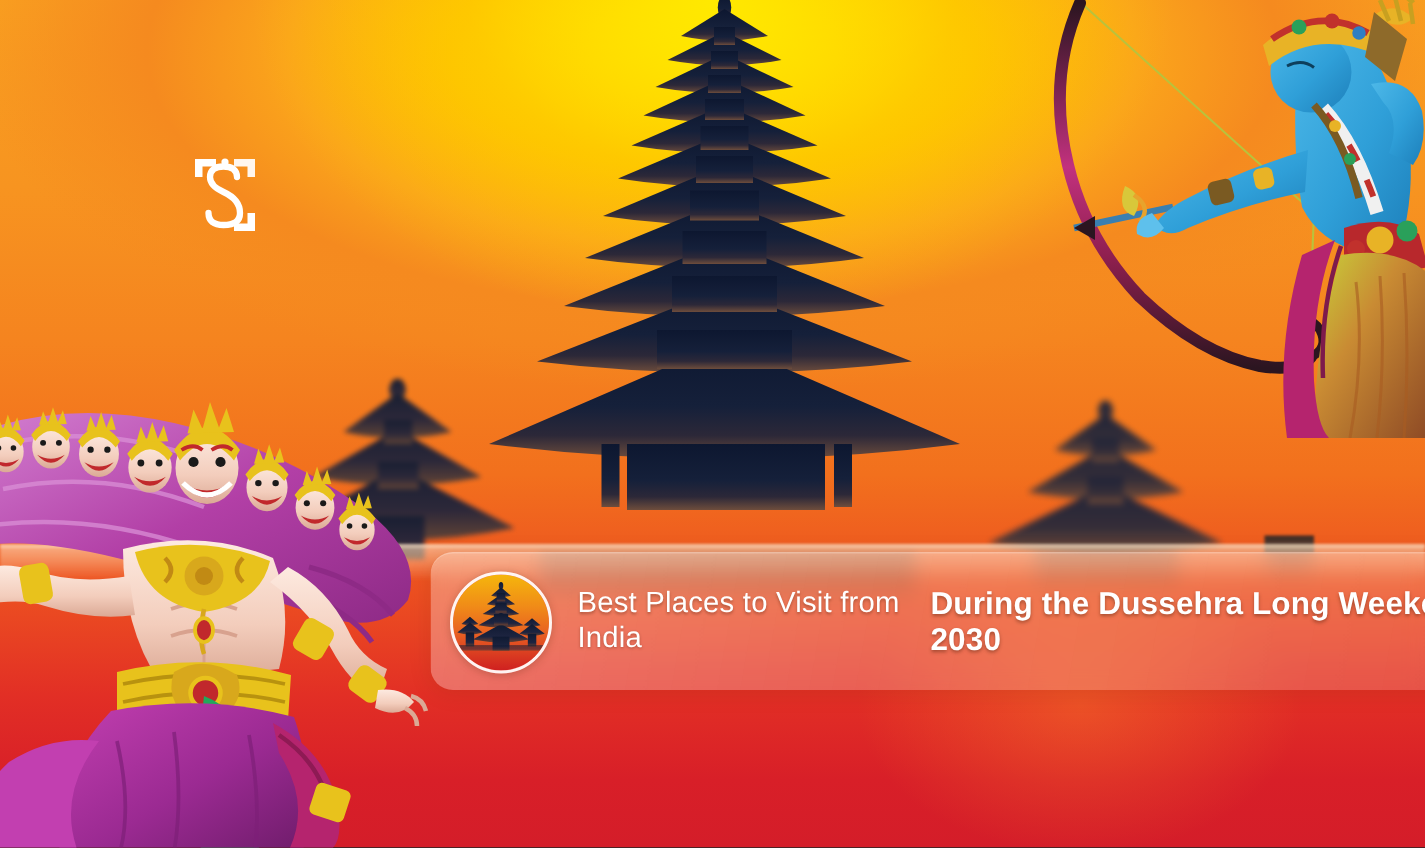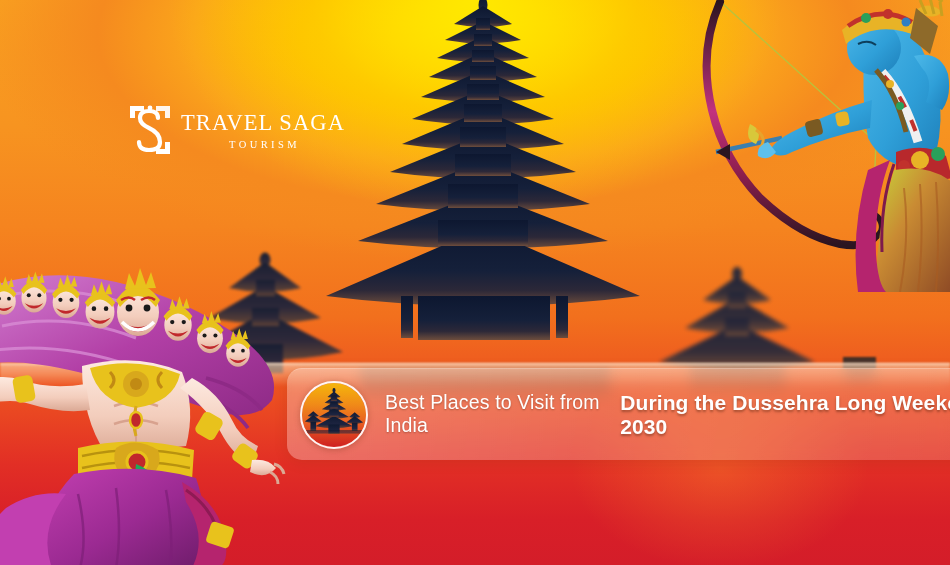--- a/index.html
+++ b/index.html
@@ -446,24 +446,20 @@
 
         <path d="M2 14 L2 2 L16 2 L16 7 L7 7 L7 14 Z" fill="#ffffff"></path>
         <path d="M42 38 L42 50 L28 50 L28 45 L37 45 L37 38 Z" fill="#ffffff"></path>
         <path d="M28 2 L42 2 L42 14 L37 14 L37 7 L28 7 Z" fill="#ffffff" opacity=".92"></path>
 
         <path d="M30 14 Q30 7 21 7 Q12 7 12 14 Q12 20 21 24 Q32 29 32 38
                  Q32 46 21 46 Q11 46 11 38" stroke="#ffffff" stroke-width="4.2" fill="none" stroke-linecap="round"></path>
         <circle cx="22" cy="4" r="2.4" fill="#ffffff"></circle>
       </svg>
     </div>
-    <div class="logo-text">
-      <span class="logo-title">TRAVEL SAGA</span>
-      <span class="logo-sub">TOURISM</span>
-    </div>
   </div>
 
   <div class="banner">
     <div class="badge">
       <svg viewBox="0 0 68 68">
         <defs>
           <linearGradient id="bsky" x1="0" y1="0" x2="0" y2="1">
             <stop offset="0%" stop-color="#f5b60c"></stop>
             <stop offset="34%" stop-color="#f08a18"></stop>
             <stop offset="62%" stop-color="#e85f22"></stop>

